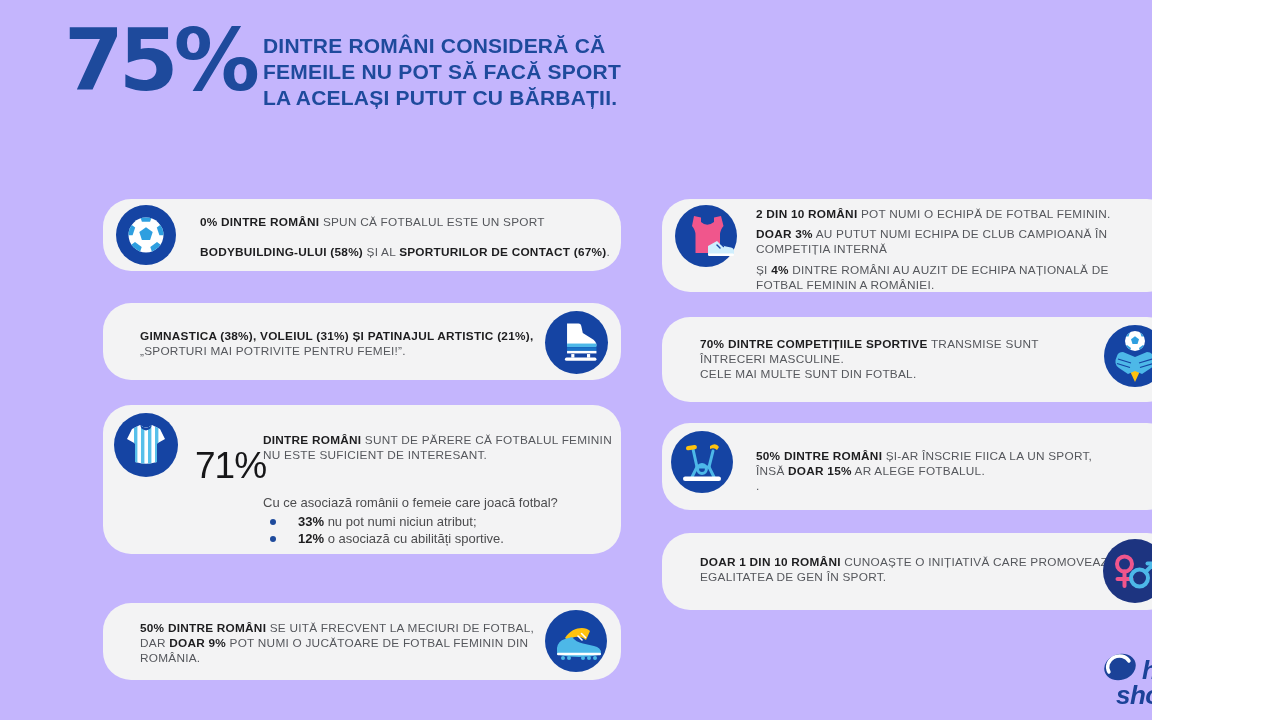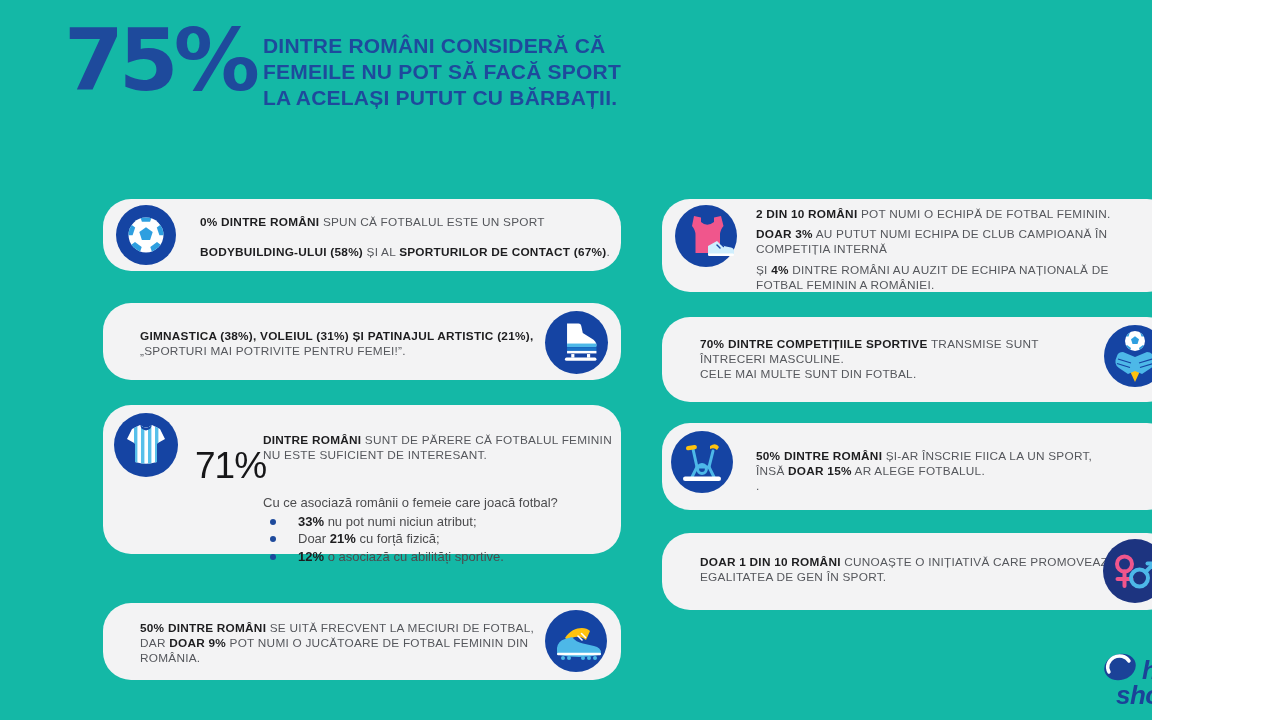--- a/index.html
+++ b/index.html
@@ -1,16 +1,16 @@
 <!DOCTYPE html>
 <html><head>
 <meta charset="utf-8">
 <style>
   html,body{margin:0;padding:0;background:#fff;}
-  .canvas{position:relative;width:1152px;height:720px;background:#14b8a6;overflow:hidden;
+  .canvas{position:relative;width:1152px;height:720px;background:#c4b5fd;overflow:hidden;
           font-family:"Liberation Sans",sans-serif;}
 
   
   .stat75{position:absolute;left:64px;top:16px;font-family:"DejaVu Sans",sans-serif;
           font-weight:bold;font-size:86px;line-height:88px;letter-spacing:-5px;color:#1e4a9c;}
   .headline{position:absolute;left:263px;top:33px;font-size:21px;font-weight:bold;
             color:#1e4a9c;line-height:26px;letter-spacing:0.2px;}
   .banner{position:absolute;left:66px;top:111px;width:538px;height:31px;background:#1e4a9c;
           color:#fff;font-size:16px;line-height:31px;padding-left:10px;box-sizing:border-box;
           letter-spacing:0.4px;white-space:nowrap;}
@@ -128,21 +128,20 @@
           <path d="M26,12 q6,5 12,0 l-1.6,3.6 q-4.4,3.6 -8.8,0 Z" fill="#1544a3"></path>
         </g>
       </svg>
     </div>
     <div class="stat71">71%</div>
     <p class="body head" style="position:absolute;left:160px;top:28px;"><b>DINTRE ROMÂNI</b><span> SUNT DE PĂRERE CĂ FOTBALUL FEMININ</span><br><span>NU ESTE SUFICIENT DE INTERESANT.</span></p>
     <div class="sub">
       <p class="question">Cu ce asociază românii o femeie care joacă fotbal?</p>
       <ul>
         <li><span class="dot"></span><span><b>33%</b><span> nu pot numi niciun atribut;</span></span></li>
-        <li><span class="dot"></span><span><span>Doar </span><b>21%</b><span> cu forță fizică;</span></span></li>
         <li><span class="dot"></span><span><b>12%</b><span> o asociază cu abilități sportive.</span></span></li>
       </ul>
     </div>
   </section>
 
   <section class="card lc4">
     <p class="body"><b>50% DINTRE ROMÂNI</b><span> SE UITĂ FRECVENT LA MECIURI DE FOTBAL,</span><br><span>DAR </span><b>DOAR 9%</b><span> POT NUMI O JUCĂTOARE DE FOTBAL FEMININ DIN</span><br><span>ROMÂNIA.</span></p>
     <div class="circle">
       <svg viewBox="0 0 62 62">
         <path fill="#ffc20e" d="M20,28 C27,17 40,16 45,21 L41,30 C35,25 27,26 24,31 Z"></path>

